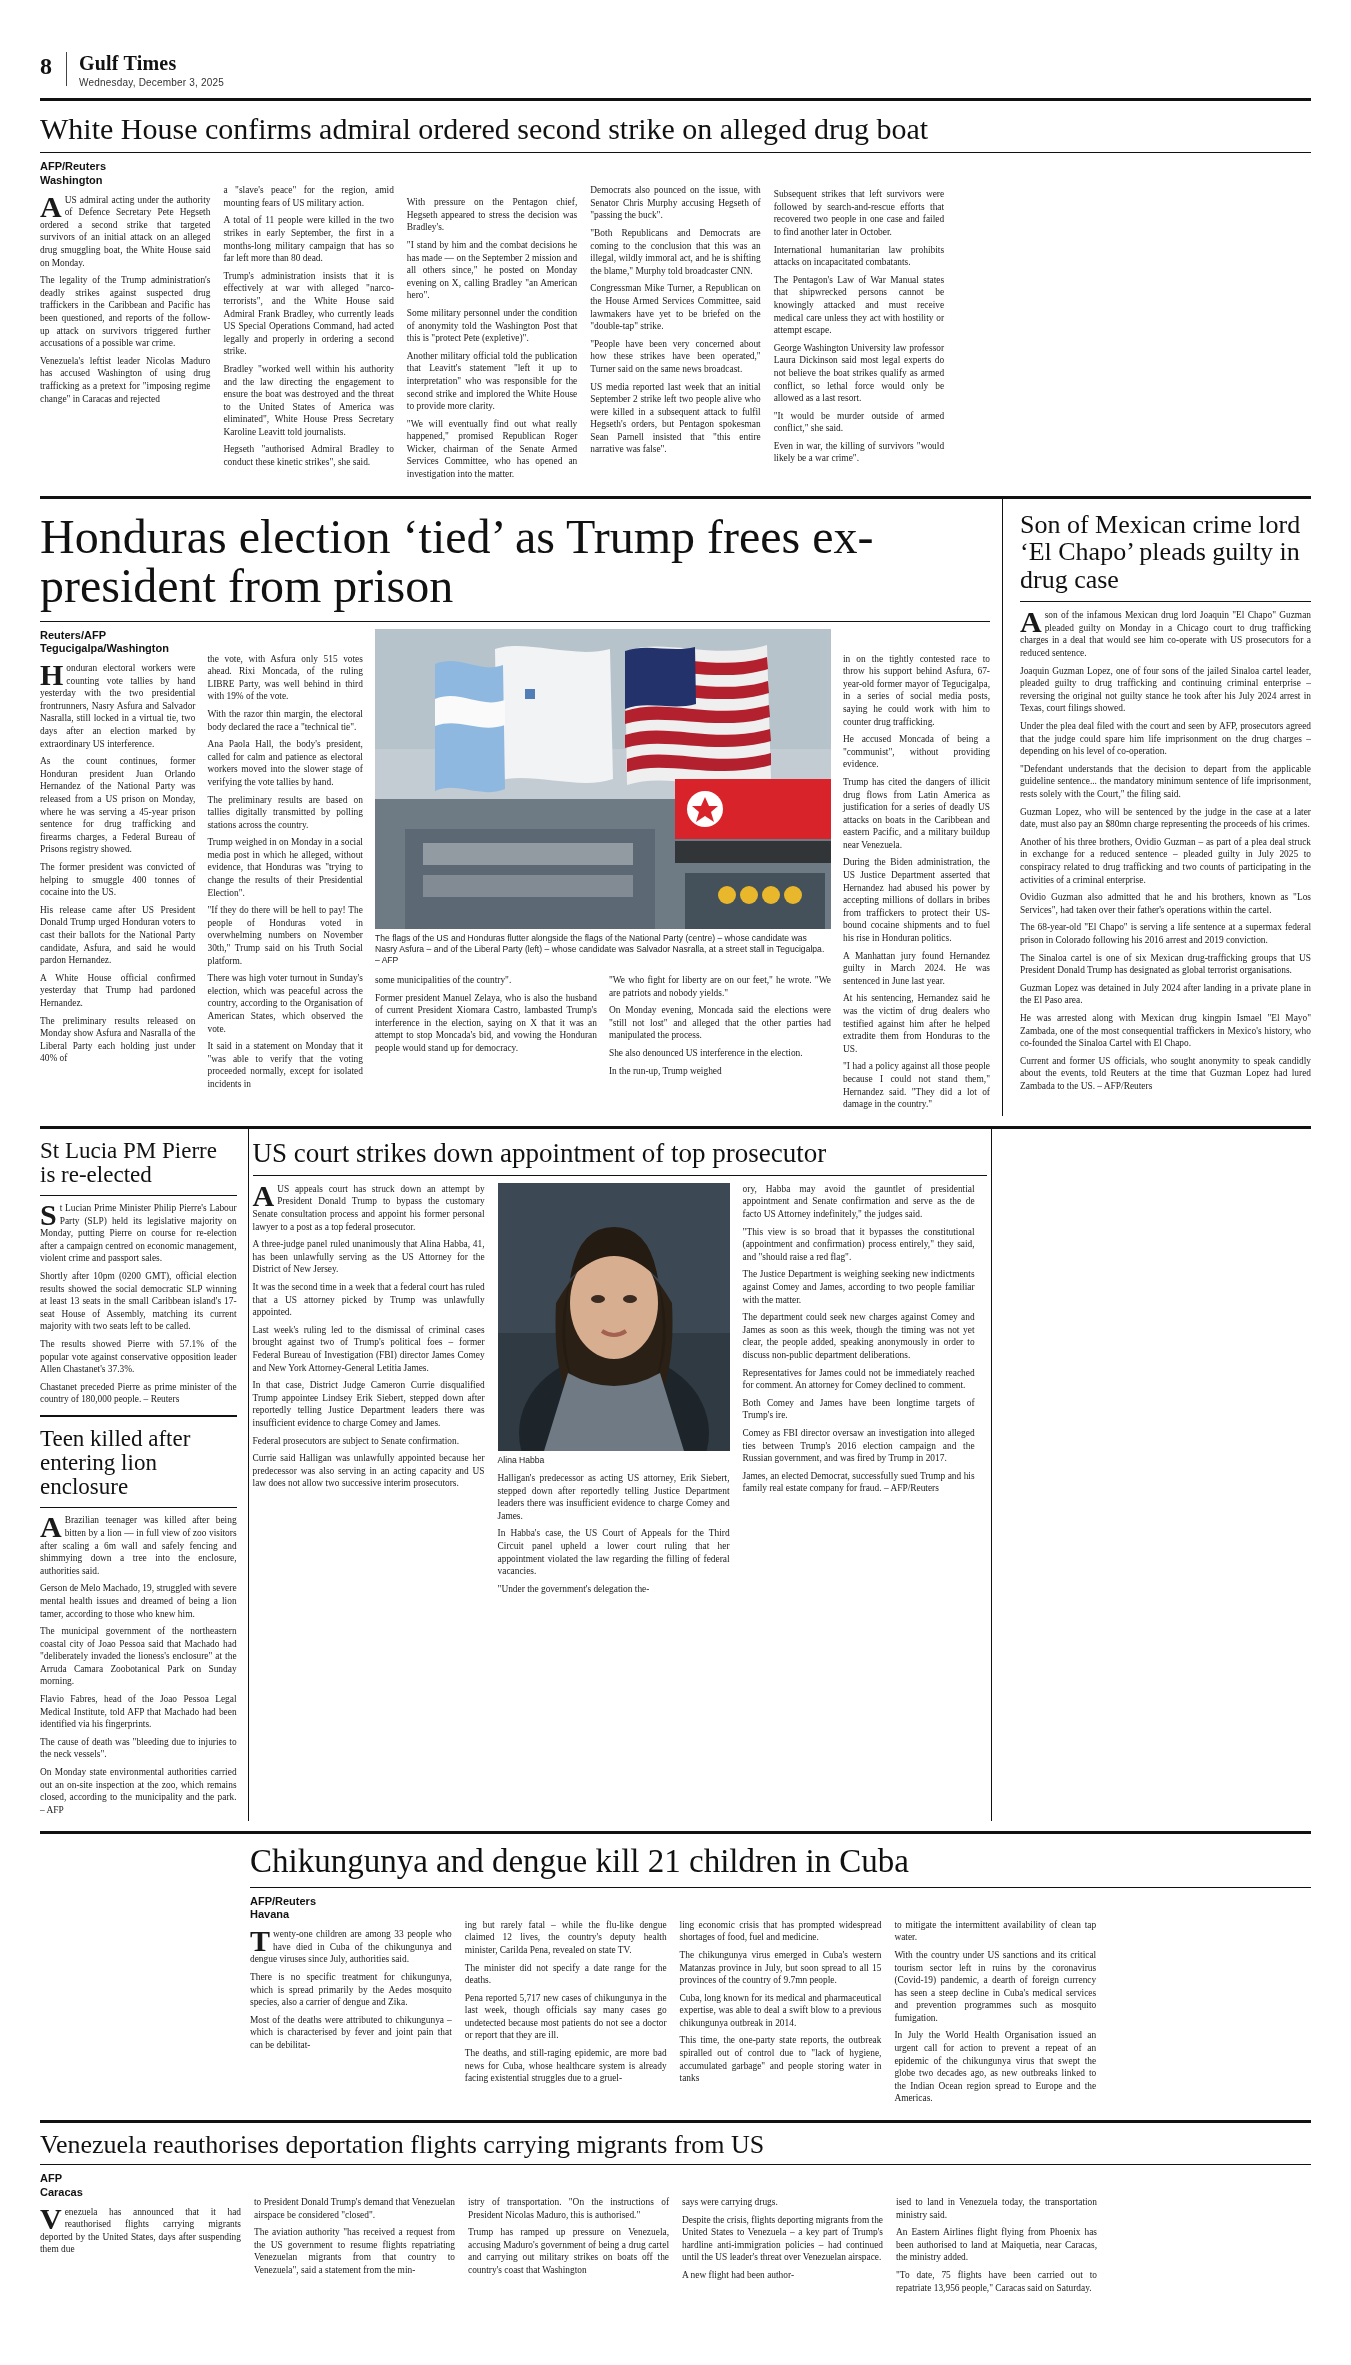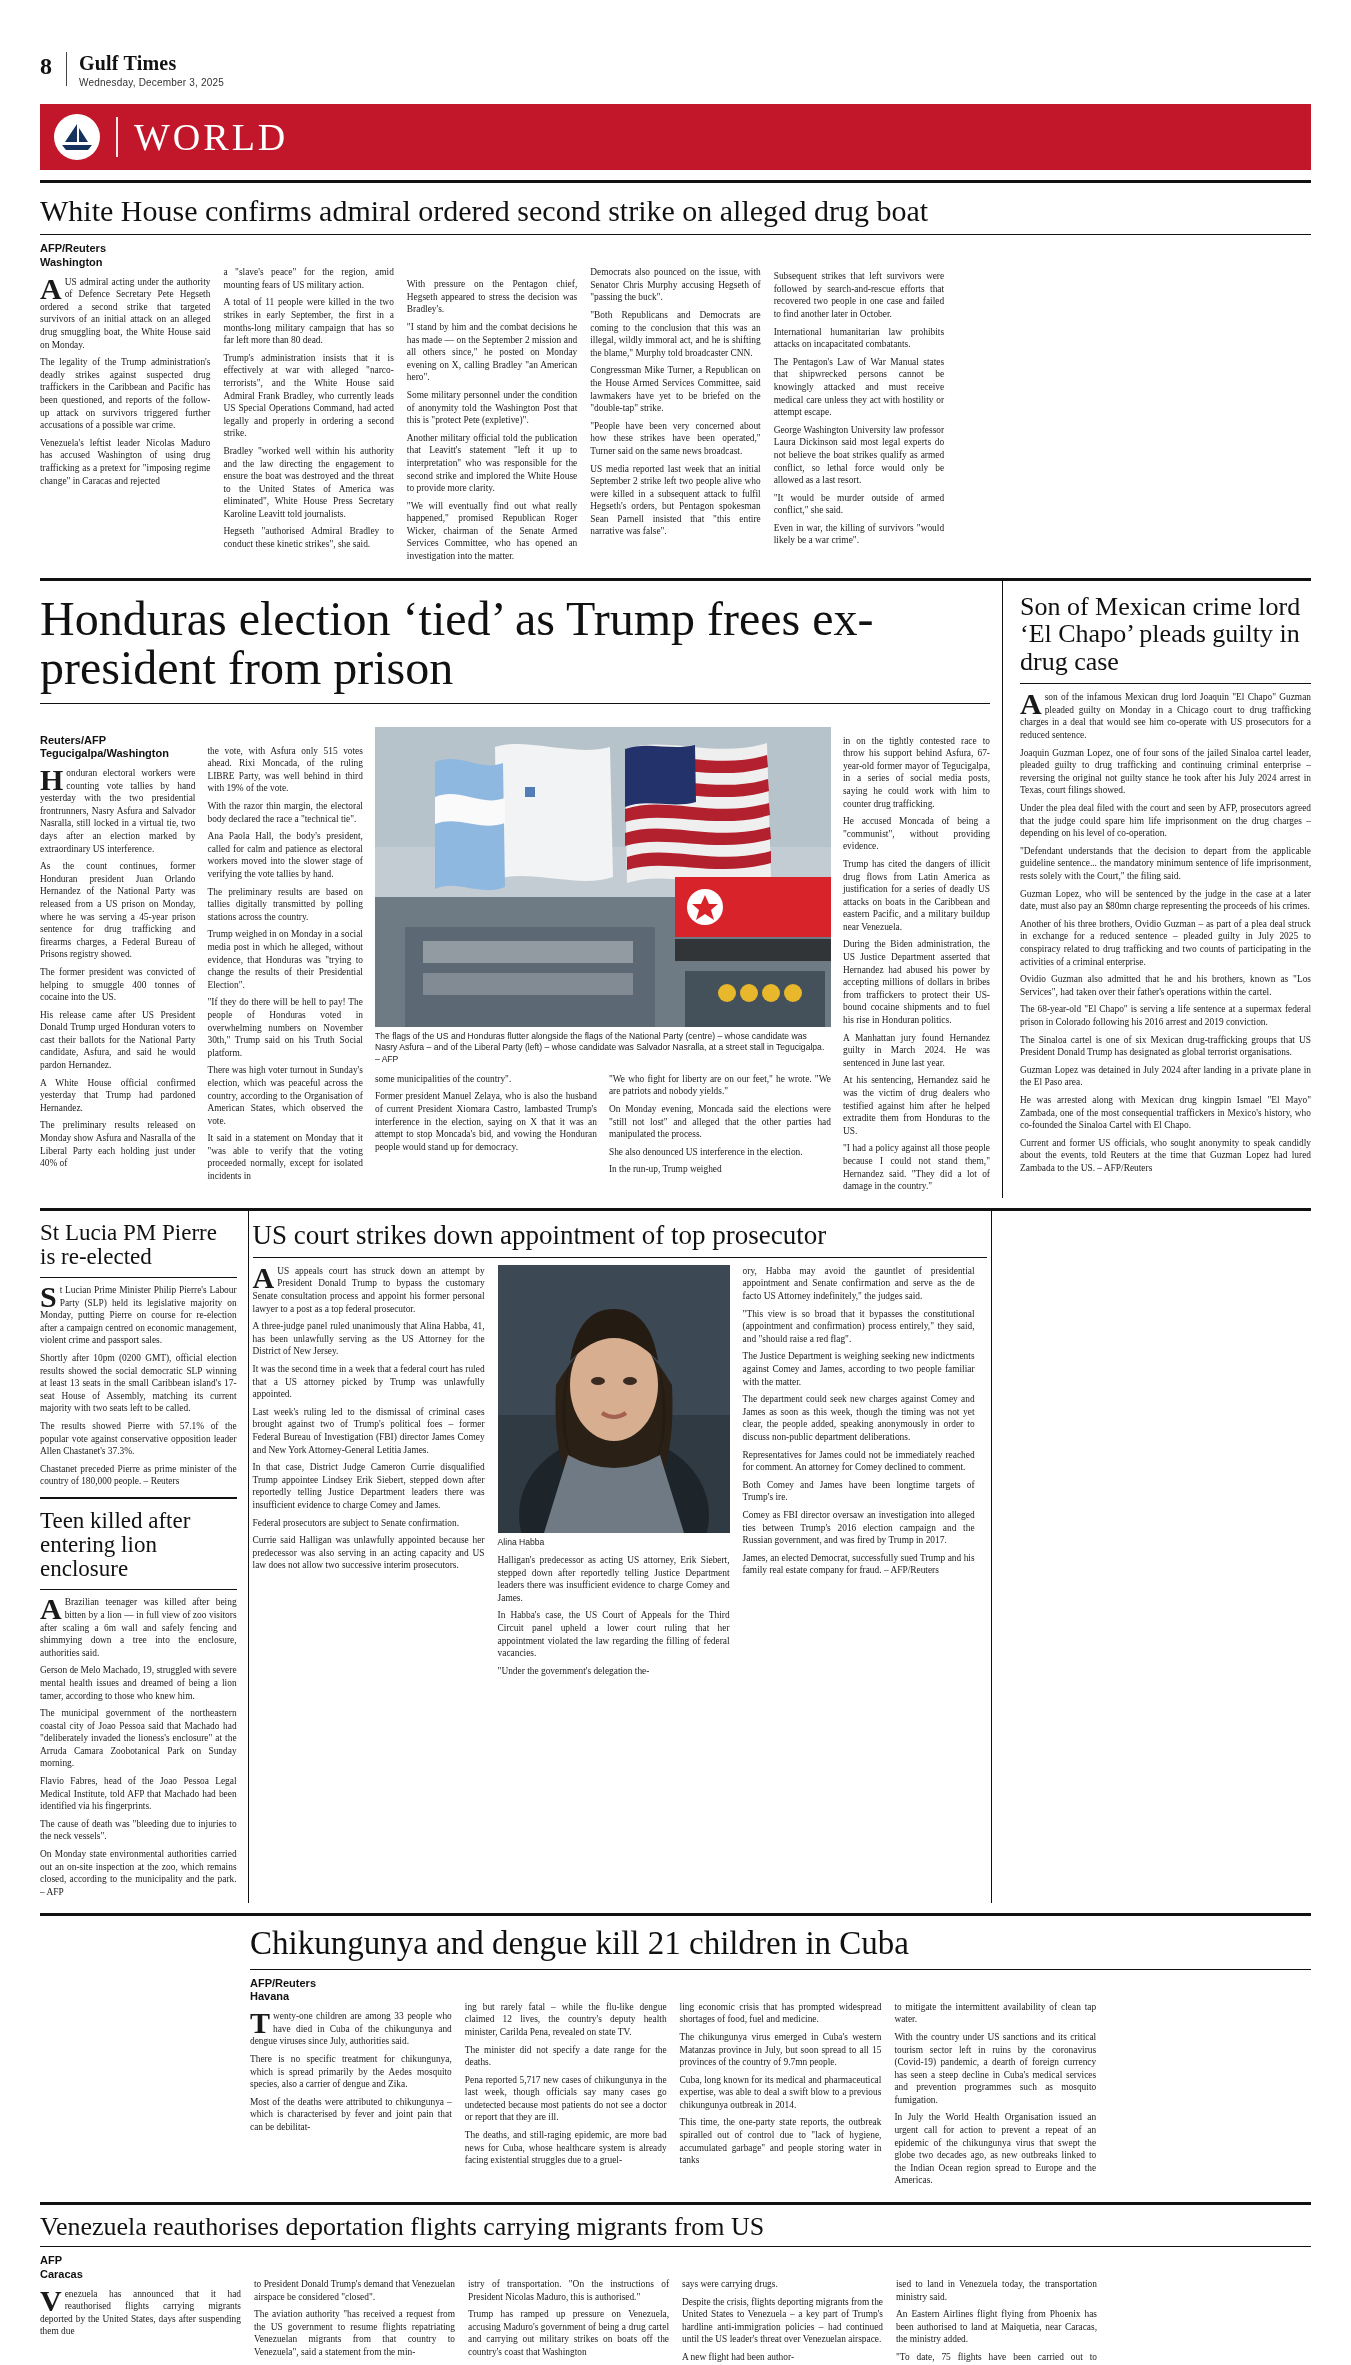--- a/index.html
+++ b/index.html
@@ -30,21 +30,21 @@
   
   .story-top{margin:12px 40px 0 40px;}
   .story-top .hl{font-size:30px;margin:10px 0 8px 0;}
   .top-cols{display:flex;gap:13px;margin-top:6px;}
   .top-cols .c{width:calc((1271px - 6*13px)/7);}
   
   .main-split{display:flex;margin:0 40px;gap:12px;}
   .main-left{width:950px;}
   .main-right{width:309px;border-left:1px solid #111;padding-left:17px;}
   .hon-hl{font-size:48px;line-height:1.02;margin:14px 0 10px 0;}
-  .hon-cols{display:flex;gap:12px;margin-top:6px;align-items:center;}
+  .hon-cols{display:flex;gap:12px;margin-top:6px;}
   .hon-c{width:222px;}
   .flag-photo{width:456px;height:300px;}
   
   .rail-hl{font-size:26px;line-height:1.06;margin:12px 0 8px 0;}
   
   .mid{display:flex;margin:0 40px;gap:4px;}
   .mid-left{width:198px;border-right:1px solid #111;padding-right:11px;}
   .mid-mid{width:740px;}
   .mid-right{width:309px;border-left:1px solid #111;padding-left:12px;}
   .mid-left h2{font-size:23px;line-height:1.05;margin:10px 0 8px 0;font-weight:400;font-family:"Liberation Serif",serif;}
@@ -70,31 +70,20 @@
 
   <div class="masthead">
     <div class="folio">8</div>
     <div class="mast-div"></div>
     <div>
       <div class="mast-title">Gulf Times</div>
       <div class="mast-date">Wednesday, December 3, 2025</div>
     </div>
   </div>
 
-  <div class="section-band">
-    <div class="logo-circle">
-      <svg width="34" height="30" viewBox="0 0 34 30" aria-hidden="true">
-        <path d="M17 2 L17 20 L5 20 Z" fill="#16325c"></path>
-        <path d="M19 6 L28 20 L19 20 Z" fill="#16325c"></path>
-        <path d="M2 23 h30 l-4 5 h-22 z" fill="#16325c"></path>
-      </svg>
-    </div>
-    <div class="band-div"></div>
-    <div class="section-word">WORLD</div>
-  </div>
 
   <div class="rule-thick" style="margin-top:10px"></div>
 
   <div class="story-top">
     <div class="hl">White House confirms admiral ordered second strike on alleged drug boat</div>
     <div class="rule-thin" style="margin:0 0 7px 0"></div>
     <div class="top-cols">
       <div class="c">
         <div class="byline">AFP/Reuters</div>
         <div class="byline loc">Washington</div>

